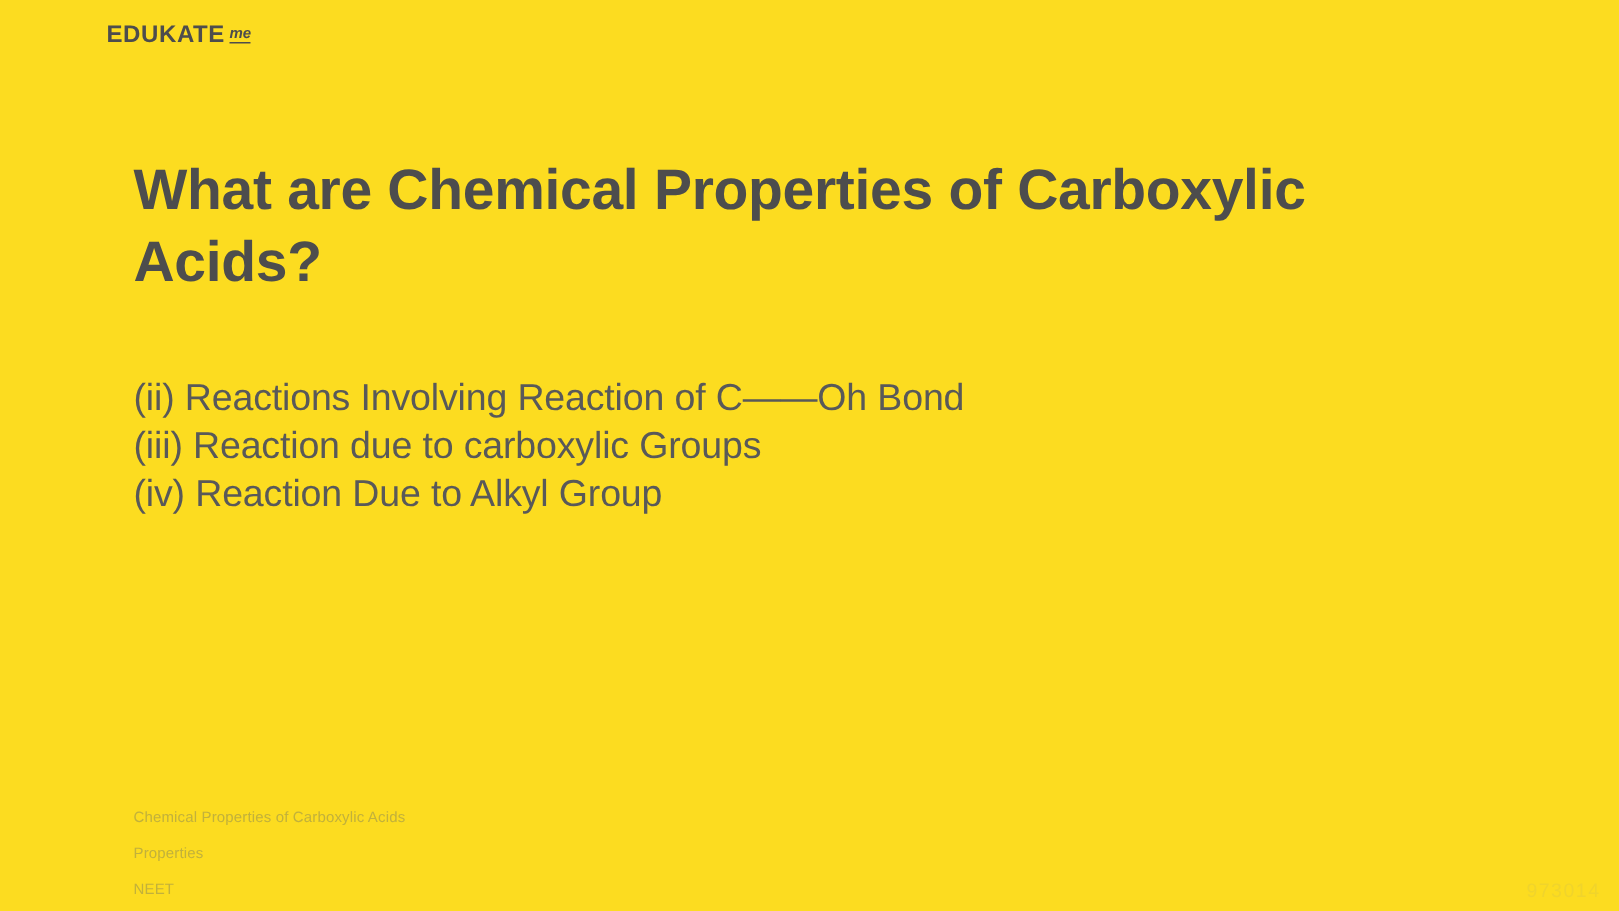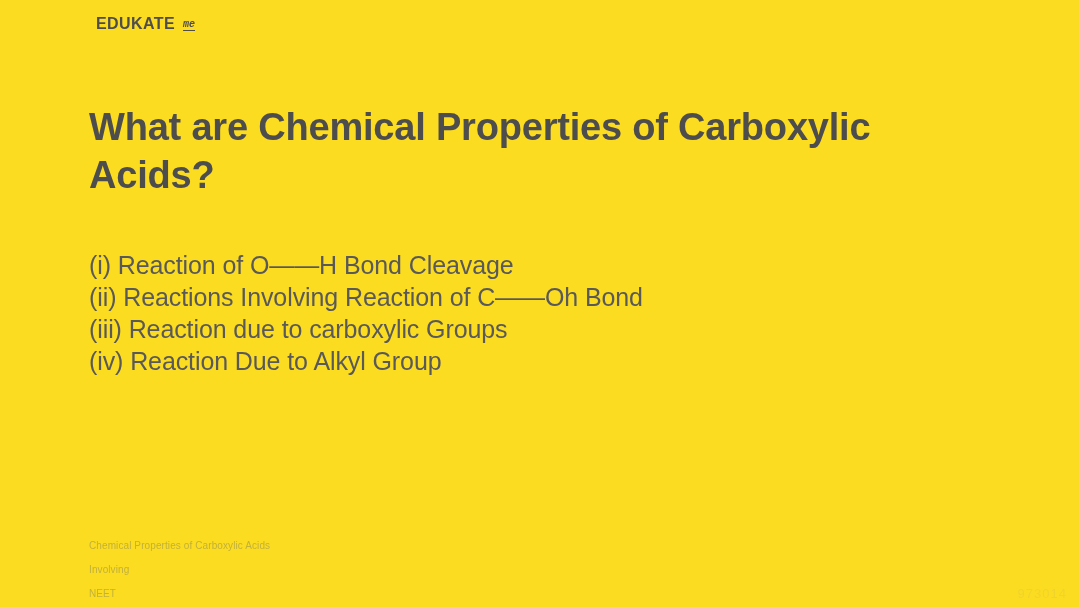--- a/index.html
+++ b/index.html
@@ -18,41 +18,41 @@
   .slide {
     position: relative;
     width: 1079px;
     height: 607px;
     background: #FCDC20;
   }
 
   
   .brand {
     position: absolute;
-    left: 96px;
+    left: 71px;
     top: 16px;
     display: flex;
-    align-items: flex-end;
+    align-items: center;
     line-height: 1;
     white-space: nowrap;
   }
   .brand-word {
     font-family: "Liberation Sans", sans-serif;
     font-weight: bold;
     font-size: 16px;
     letter-spacing: 0.4px;
     color: #4D4D4D;
   }
   .brand-sup {
-    font-family: Liberation Mono, monospace;
+    font-family: Liberation Sans, sans-serif;
     font-style: italic;
     font-weight: bold;
     font-size: 10px;
     color: #4D4D4D;
-    margin-left: 8px;
+    margin-left: 3px;
     position: relative;
     top: -1px;
     border-bottom: 1.5px solid #4D4D4D;
     padding-bottom: 0;
     line-height: 1;
   }
 
   
   .title {
     position: absolute;
@@ -116,27 +116,26 @@
 <div class="slide">
 
   <div class="brand">
     <span class="brand-word">EDUKATE</span>
     <span class="brand-sup">me</span>
   </div>
 
   <h1 class="title">What are Chemical Properties of Carboxylic Acids?</h1>
 
   <div class="body-block">
-    <div class="body-line">(i) Reaction of O——H Bond Cleavage</div>
     <div class="body-line">(ii) Reactions Involving Reaction of C——Oh Bond</div>
     <div class="body-line">(iii) Reaction due to carboxylic Groups</div>
     <div class="body-line">(iv) Reaction Due to Alkyl Group</div>
   </div>
 
   <div class="footer">
     <div class="footer-line">Chemical Properties of Carboxylic Acids</div>
-    <div class="footer-line">Involving</div>
+    <div class="footer-line">Properties</div>
     <div class="footer-line">NEET</div>
   </div>
 
   <div class="watermark">973014</div>
 
 </div>
 
 </body></html>

